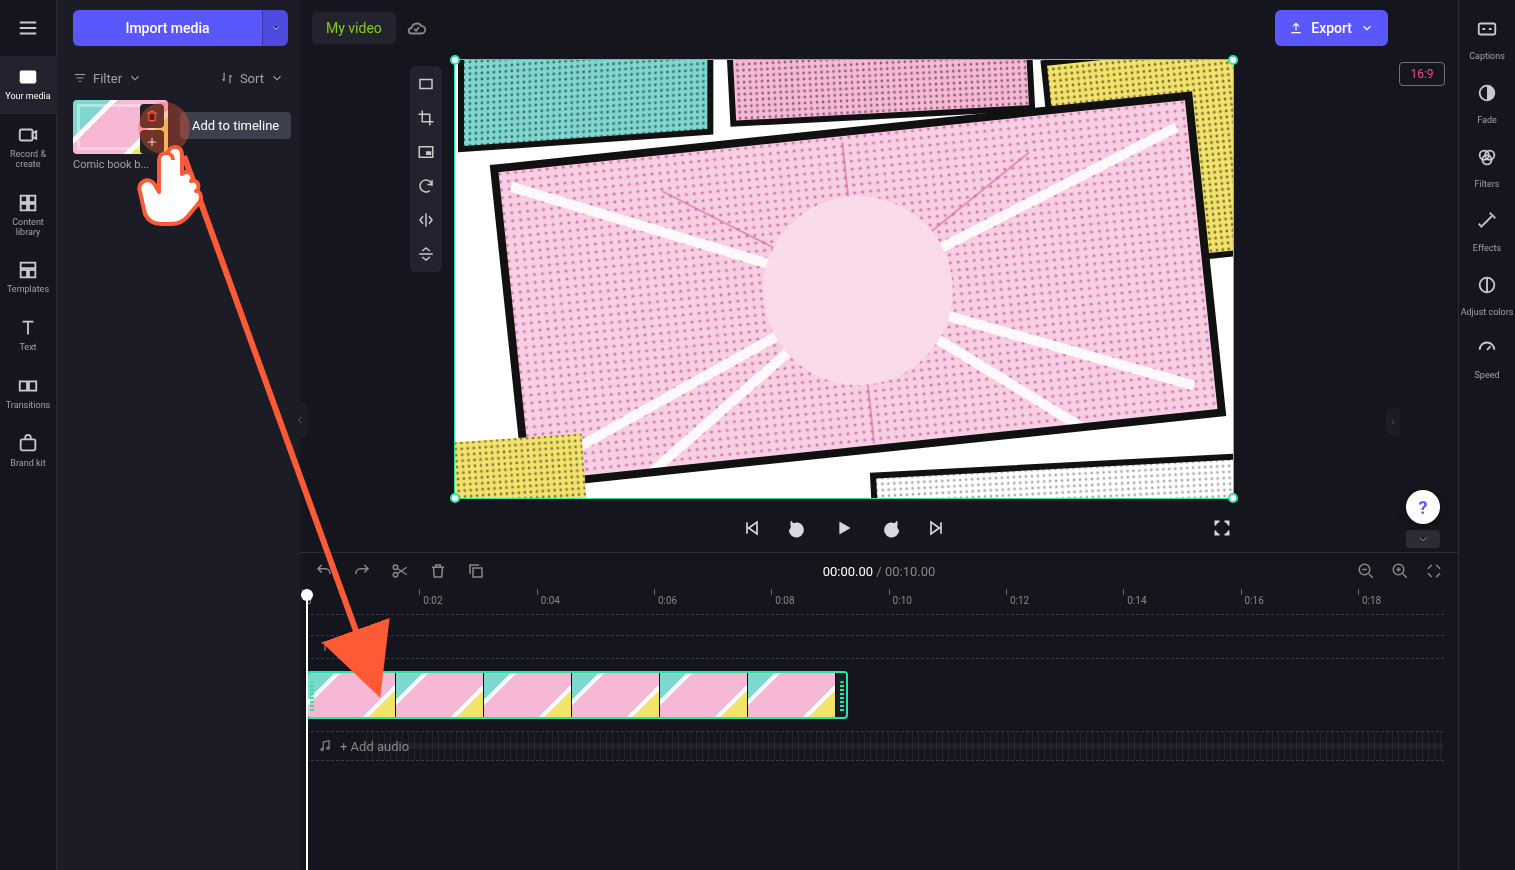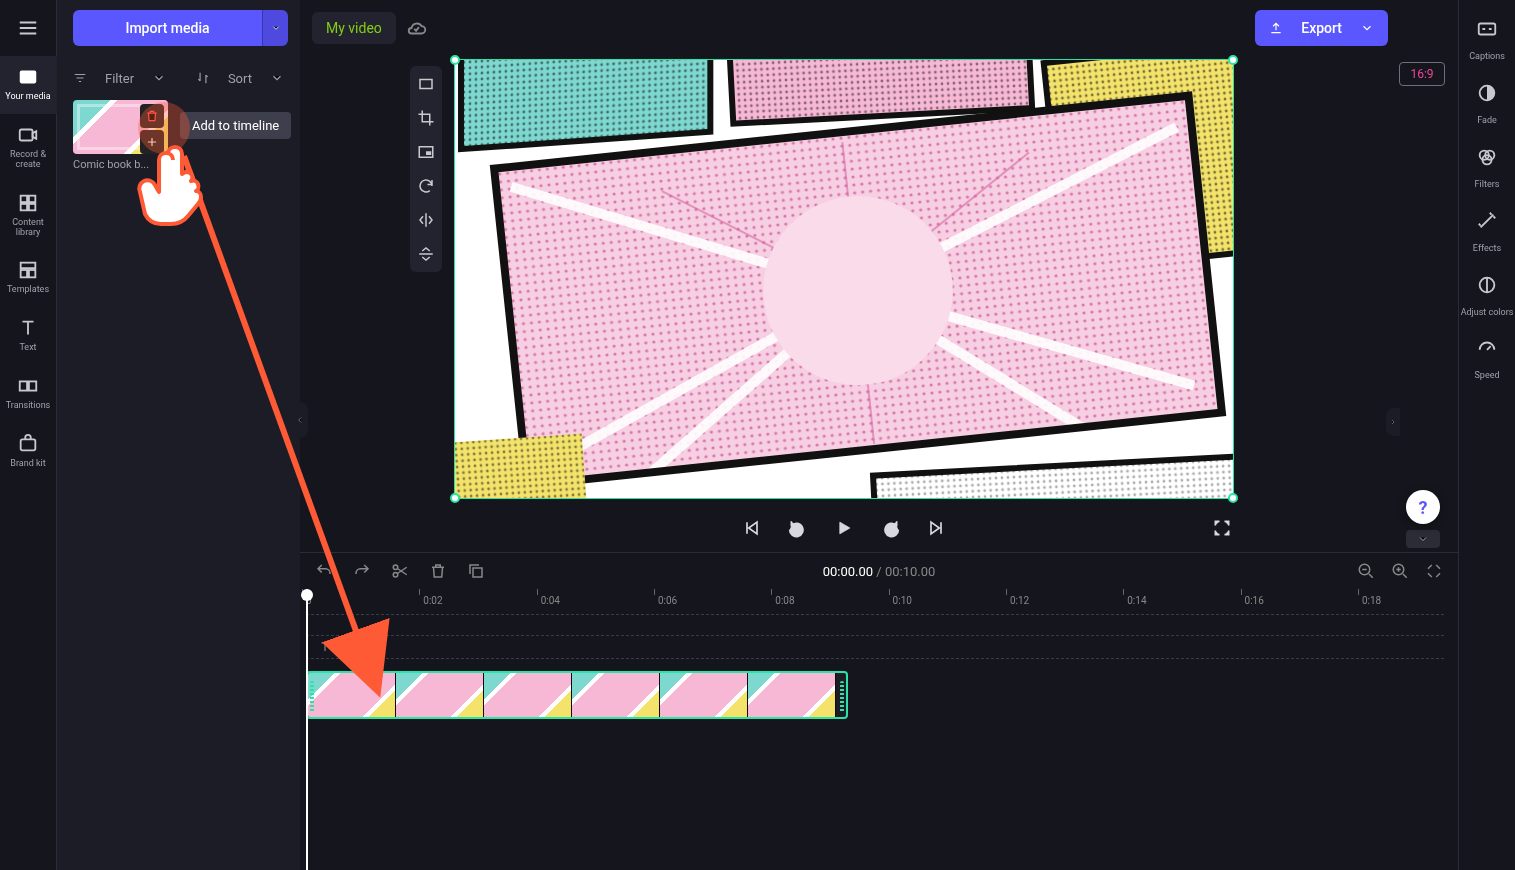--- a/index.html
+++ b/index.html
@@ -16,21 +16,21 @@
 .rail-label { font-size:9px; color:#a0a0ac; text-align:center; line-height:1.1; }
 .rail-item.active .rail-label { color:#fff; }
 
 
 .media-panel { position:absolute; left:57px; top:0; width:243px; height:100%; background:#1b1c25; display:flex; flex-direction:column; }
 .panel-header { height:56px; display:flex; align-items:center; gap:0; padding:0 12px 0 16px; }
 .import-btn { flex:1; height:36px; background:#5b57ff; color:#fff; border:none; border-radius:6px 0 0 6px; font-size:14px; font-weight:500; cursor:pointer; }
 .import-menu { width:26px; height:36px; background:#4e4adf; border-radius:0 6px 6px 0; display:flex; align-items:center; justify-content:center; cursor:pointer; border-left:1px solid rgba(0,0,0,.25); }
 .import-menu svg { width:10px; height:10px; stroke:#fff; }
 .filter-row { height:44px; display:flex; align-items:center; justify-content:space-between; padding:0 16px; }
-.filter-btn, .sort-btn { display:flex; align-items:center; gap:18px; color:#a0a0ac; font-size:13px; cursor:pointer; }
+.filter-btn, .sort-btn { display:flex; align-items:center; gap:6px; color:#a0a0ac; font-size:13px; cursor:pointer; }
 .filter-btn svg, .sort-btn svg { width:14px; height:14px; stroke:#a0a0ac; }
 .media-grid { padding:0 16px; }
 .media-thumb { position:relative; width:95px; }
 .thumb-img { width:95px; height:54px; border-radius:4px; background:linear-gradient(135deg,#7dd8d0 0 25%,#fff 25% 30%,#f7b8d6 30% 70%,#fff 70% 75%,#f3e36a 75%); position:relative; overflow:hidden; }
 .thumb-img::after{content:"";position:absolute;inset:4px;border:3px solid #fff;opacity:.4;}
 .thumb-del { position:absolute; top:4px; right:4px; width:24px; height:24px; background:#222; border-radius:4px; display:flex; align-items:center; justify-content:center; cursor:pointer; }
 .thumb-del svg { width:14px; height:14px; stroke:#ff5555; }
 .thumb-add { position:absolute; top:30px; right:4px; width:24px; height:24px; background:#222; border-radius:4px; display:flex; align-items:center; justify-content:center; cursor:pointer; }
 .thumb-add svg { width:14px; height:14px; stroke:#fff; }
 .thumb-label { font-size:11px; color:#a0a0ac; margin-top:4px; white-space:nowrap; overflow:hidden; text-overflow:ellipsis; }
@@ -41,21 +41,21 @@
 .panel-collapse svg{width:10px;height:10px;stroke:#888;}
 
 .right-collapse { position:absolute; right:115px; top:408px; width:14px; height:28px; background:#1b1c25; border-radius:8px 0 0 8px; display:flex; align-items:center; justify-content:center; cursor:pointer; z-index:5; }
 .right-collapse svg{width:8px;height:8px;stroke:#888;}
 
 
 .top-strip { position:absolute; left:300px; top:0; right:115px; height:56px; display:flex; align-items:center; justify-content:space-between; padding:0 12px; }
 .title-group { display:flex; align-items:center; gap:10px; }
 .title-pill { background:#22232e; padding:8px 14px; border-radius:6px; font-size:14px; color:#84cc16; cursor:pointer; }
 .cloud-ico { width:22px; height:22px; stroke:#888; fill:none; }
-.export-btn { height:36px; background:#5b57ff; color:#fff; border:none; border-radius:6px; padding:0 14px; font-size:14px; font-weight:500; display:flex; align-items:center; gap:18px; cursor:pointer; }
+.export-btn { height:36px; background:#5b57ff; color:#fff; border:none; border-radius:6px; padding:0 14px; font-size:14px; font-weight:500; display:flex; align-items:center; gap:8px; cursor:pointer; }
 .export-btn svg{width:14px;height:14px;stroke:#fff;fill:none;}
 
 
 .right-rail { position:absolute; right:0; top:0; width:57px; height:100%; background:#15161d; border-left:1px solid #2b2c36; display:flex; flex-direction:column; align-items:center; padding-top:10px; gap:2px; }
 .rr-item { width:57px; padding:8px 0 10px; display:flex; flex-direction:column; align-items:center; gap:12px; cursor:pointer; }
 .rr-item svg { width:22px; height:22px; stroke:#c8c8cf; fill:none; }
 .rr-label { font-size:9px; color:#a0a0ac; text-align:center; line-height:1.1; }
 
 .ratio-pill { position:absolute; right:70px; top:62px; width:46px; height:24px; border:1px solid #6f6f7c; border-radius:4px; display:flex; align-items:center; justify-content:center; font-size:12px; color:#ec4899; cursor:pointer; }
 
@@ -529,20 +529,31 @@
       <div class="clip" id="clip" style="width: 542px;">
         <div class="clip-frame"></div>
         <div class="clip-frame"></div>
         <div class="clip-frame"></div>
         <div class="clip-frame"></div>
         <div class="clip-frame"></div>
         <div class="clip-frame"></div>
       </div>
     </div>
 
+    <div class="track audio-track">
+      <div class="track-label">
+        <svg viewBox="0 0 24 24" stroke-width="2">
+            <path d="M9 18V5l10-2v13"></path>
+            <circle cx="7" cy="18" r="2"></circle>
+            <circle cx="17" cy="16" r="2"></circle>
+          </svg>
+        <span>+ Add audio</span>
+      </div>
+      <div class="audio-wave"></div>
+    </div>
   </div>
 </div>
 
 <div class="help-fab">
     <span>?</span>
   </div>
 <div class="help-caret">
     <svg viewBox="0 0 24 24" stroke-width="2">
       <path d="M6 9l6 6 6-6"></path>
     </svg>

